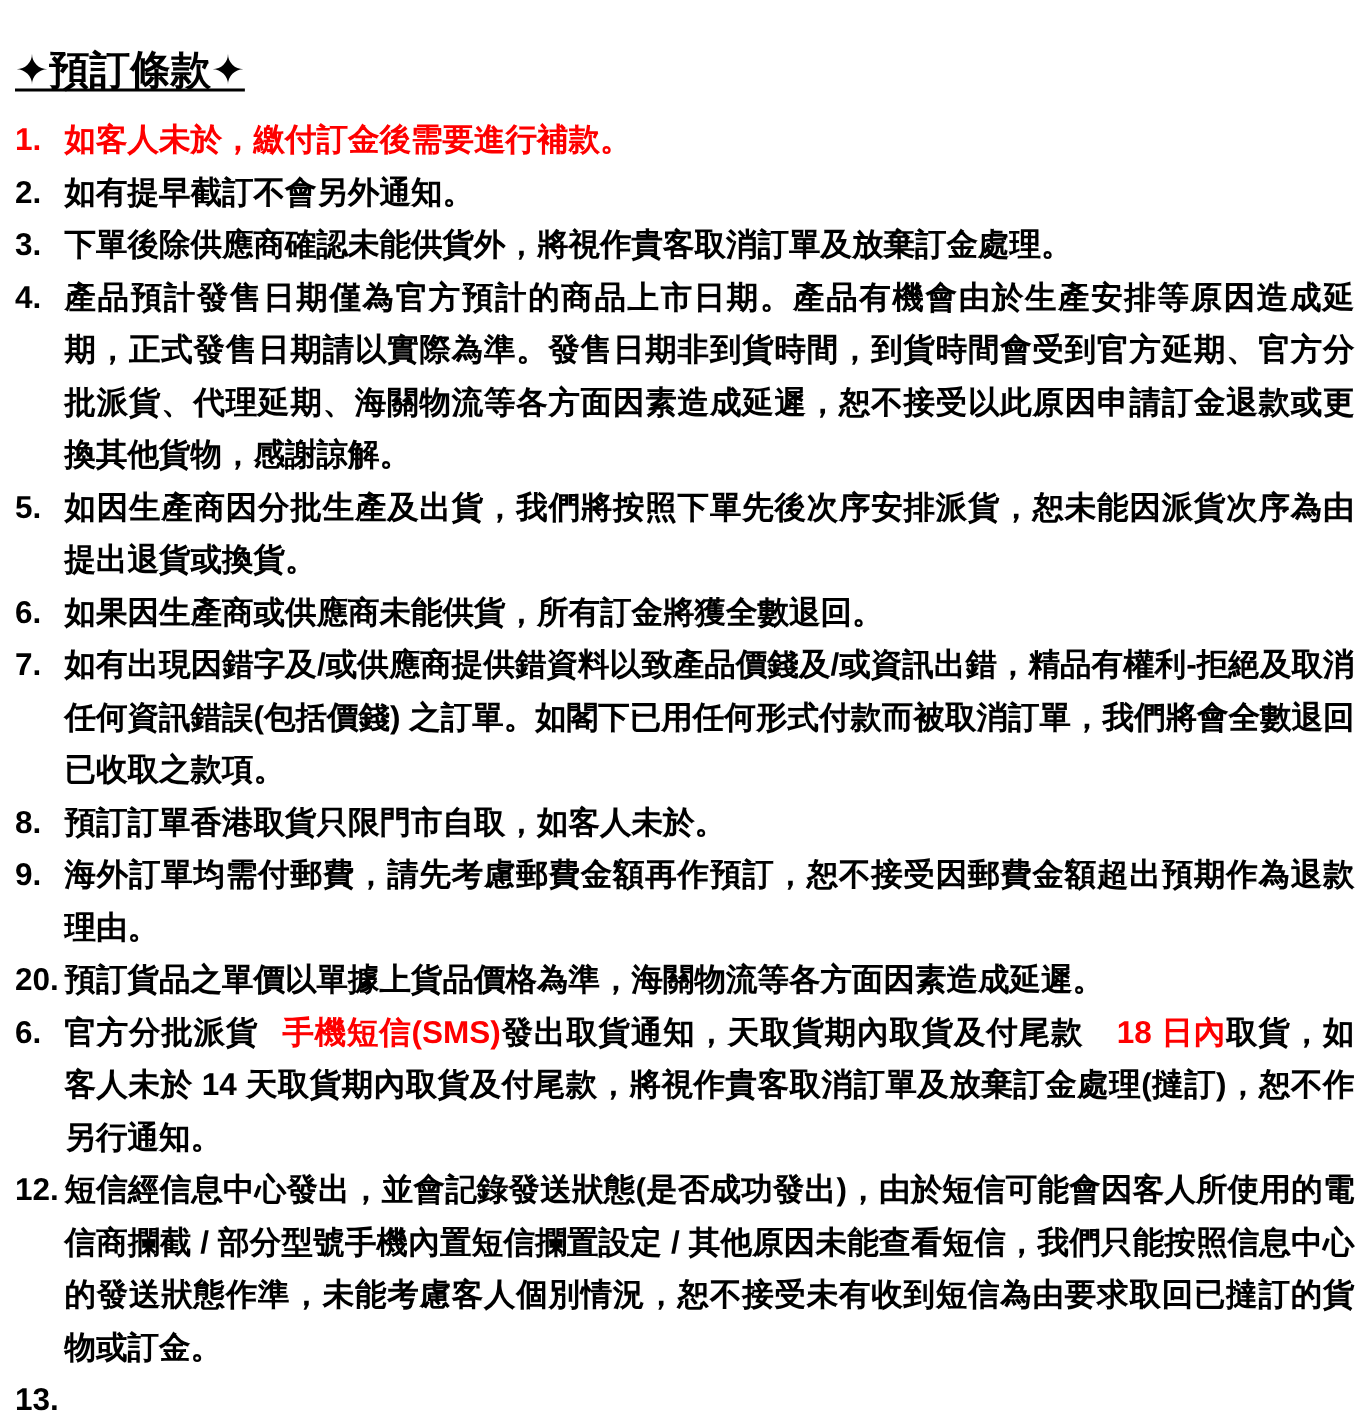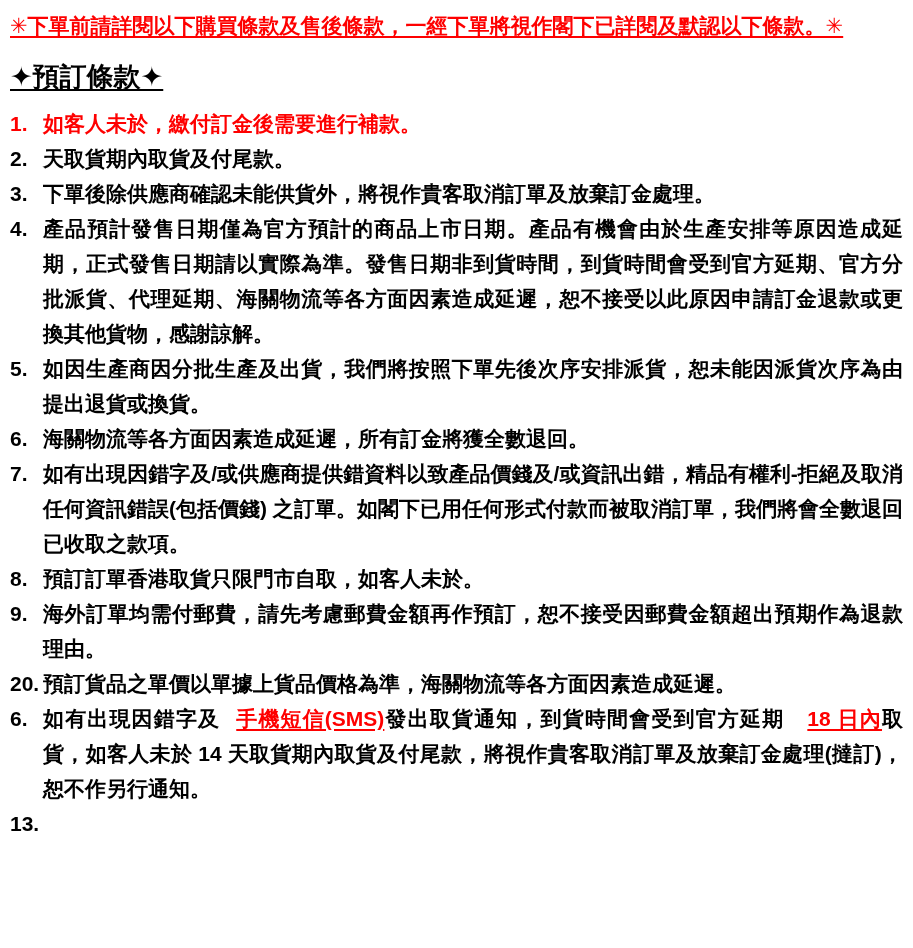--- a/index.html
+++ b/index.html
@@ -50,76 +50,78 @@
   .term-num {
     flex: 0 0 33px;
     white-space: nowrap;
   }
   .term-text {
     flex: 1;
     text-align: justify;
   }
   .seg-red { color: #fe0000; }
   .seg-underline {
-    text-decoration: underline;
     text-underline-offset: 3px;
     margin-left: 16px;
   }
 </style>
 </head>
 <body>
 
 <div class="doc">
-  <p class="notice">✳下單前請詳閱以下購買條款及售後條款，一經下單將視作閣下已詳閱及默認以下條款。✳</p>
 
   <h2 class="section-title">✦預訂條款✦</h2>
 
   <ol class="terms">
       <li class="term-item">
         <span class="term-num seg-red">1.</span>
         <div class="term-text"><span class="seg-red">如客人未於，繳付訂金後需要進行補款。</span></div>
       </li>
       <li class="term-item">
         <span class="term-num">2.</span>
-        <div class="term-text"><span class="">天取貨期內取貨及付尾款。</span></div>
+        <div class="term-text"><span class="">如有提早截訂不會另外通知。</span></div>
       </li>
       <li class="term-item">
         <span class="term-num">3.</span>
         <div class="term-text"><span class="">下單後除供應商確認未能供貨外，將視作貴客取消訂單及放棄訂金處理。</span></div>
       </li>
       <li class="term-item">
         <span class="term-num">4.</span>
         <div class="term-text"><span class="">產品預計發售日期僅為官方預計的商品上市日期。產品有機會由於生產安排等原因造成延期，正式發售日期請以實際為準。發售日期非到貨時間，到貨時間會受到官方延期、官方分批派貨、代理延期、海關物流等各方面因素造成延遲，恕不接受以此原因申請訂金退款或更換其他貨物，感謝諒解。</span></div>
       </li>
       <li class="term-item">
         <span class="term-num">5.</span>
         <div class="term-text"><span class="">如因生產商因分批生產及出貨，我們將按照下單先後次序安排派貨，恕未能因派貨次序為由提出退貨或換貨。</span></div>
       </li>
       <li class="term-item">
         <span class="term-num">6.</span>
-        <div class="term-text"><span class="">海關物流等各方面因素造成延遲，所有訂金將獲全數退回。</span></div>
+        <div class="term-text"><span class="">如果因生產商或供應商未能供貨，所有訂金將獲全數退回。</span></div>
       </li>
       <li class="term-item">
         <span class="term-num">7.</span>
         <div class="term-text"><span class="">如有出現因錯字及/或供應商提供錯資料以致產品價錢及/或資訊出錯，精品有權利-拒絕及取消任何資訊錯誤(包括價錢) 之訂單。如閣下已用任何形式付款而被取消訂單，我們將會全數退回已收取之款項。</span></div>
       </li>
       <li class="term-item">
         <span class="term-num">8.</span>
         <div class="term-text"><span class="">預訂訂單香港取貨只限門市自取，如客人未於。</span></div>
       </li>
       <li class="term-item">
         <span class="term-num">9.</span>
         <div class="term-text"><span class="">海外訂單均需付郵費，請先考慮郵費金額再作預訂，恕不接受因郵費金額超出預期作為退款理由。</span></div>
       </li>
       <li class="term-item">
         <span class="term-num">20.</span>
         <div class="term-text"><span class="">預訂貨品之單價以單據上貨品價格為準，海關物流等各方面因素造成延遲。</span></div>
       </li>
       <li class="term-item">
         <span class="term-num">6.</span>
-        <div class="term-text"><span class="">如有出現因錯字及</span><span class="seg-red seg-underline">手機短信(SMS)</span><span class="">發出取貨通知，到貨時間會受到官方延期 </span><span class="seg-red seg-underline">18 日內</span><span class="">取貨，如客人未於 14 天取貨期內取貨及付尾款，將視作貴客取消訂單及放棄訂金處理(撻訂)，恕不作另行通知。</span></div>
+        <div class="term-text"><span class="">官方分批派貨</span><span class="seg-red seg-underline">手機短信(SMS)</span><span class="">發出取貨通知，天取貨期內取貨及付尾款 </span><span class="seg-red seg-underline">18 日內</span><span class="">取貨，如客人未於 14 天取貨期內取貨及付尾款，將視作貴客取消訂單及放棄訂金處理(撻訂)，恕不作另行通知。</span></div>
+      </li>
+      <li class="term-item">
+        <span class="term-num">12.</span>
+        <div class="term-text"><span class="">短信經信息中心發出，並會記錄發送狀態(是否成功發出)，由於短信可能會因客人所使用的電信商攔截 / 部分型號手機內置短信攔置設定 / 其他原因未能查看短信，我們只能按照信息中心的發送狀態作準，未能考慮客人個別情況，恕不接受未有收到短信為由要求取回已撻訂的貨物或訂金。</span></div>
       </li>
       <li class="term-item">
         <span class="term-num">13.</span>
         <div class="term-text"></div>
       </li>
     </ol>
 </div>
 
 </body></html>

